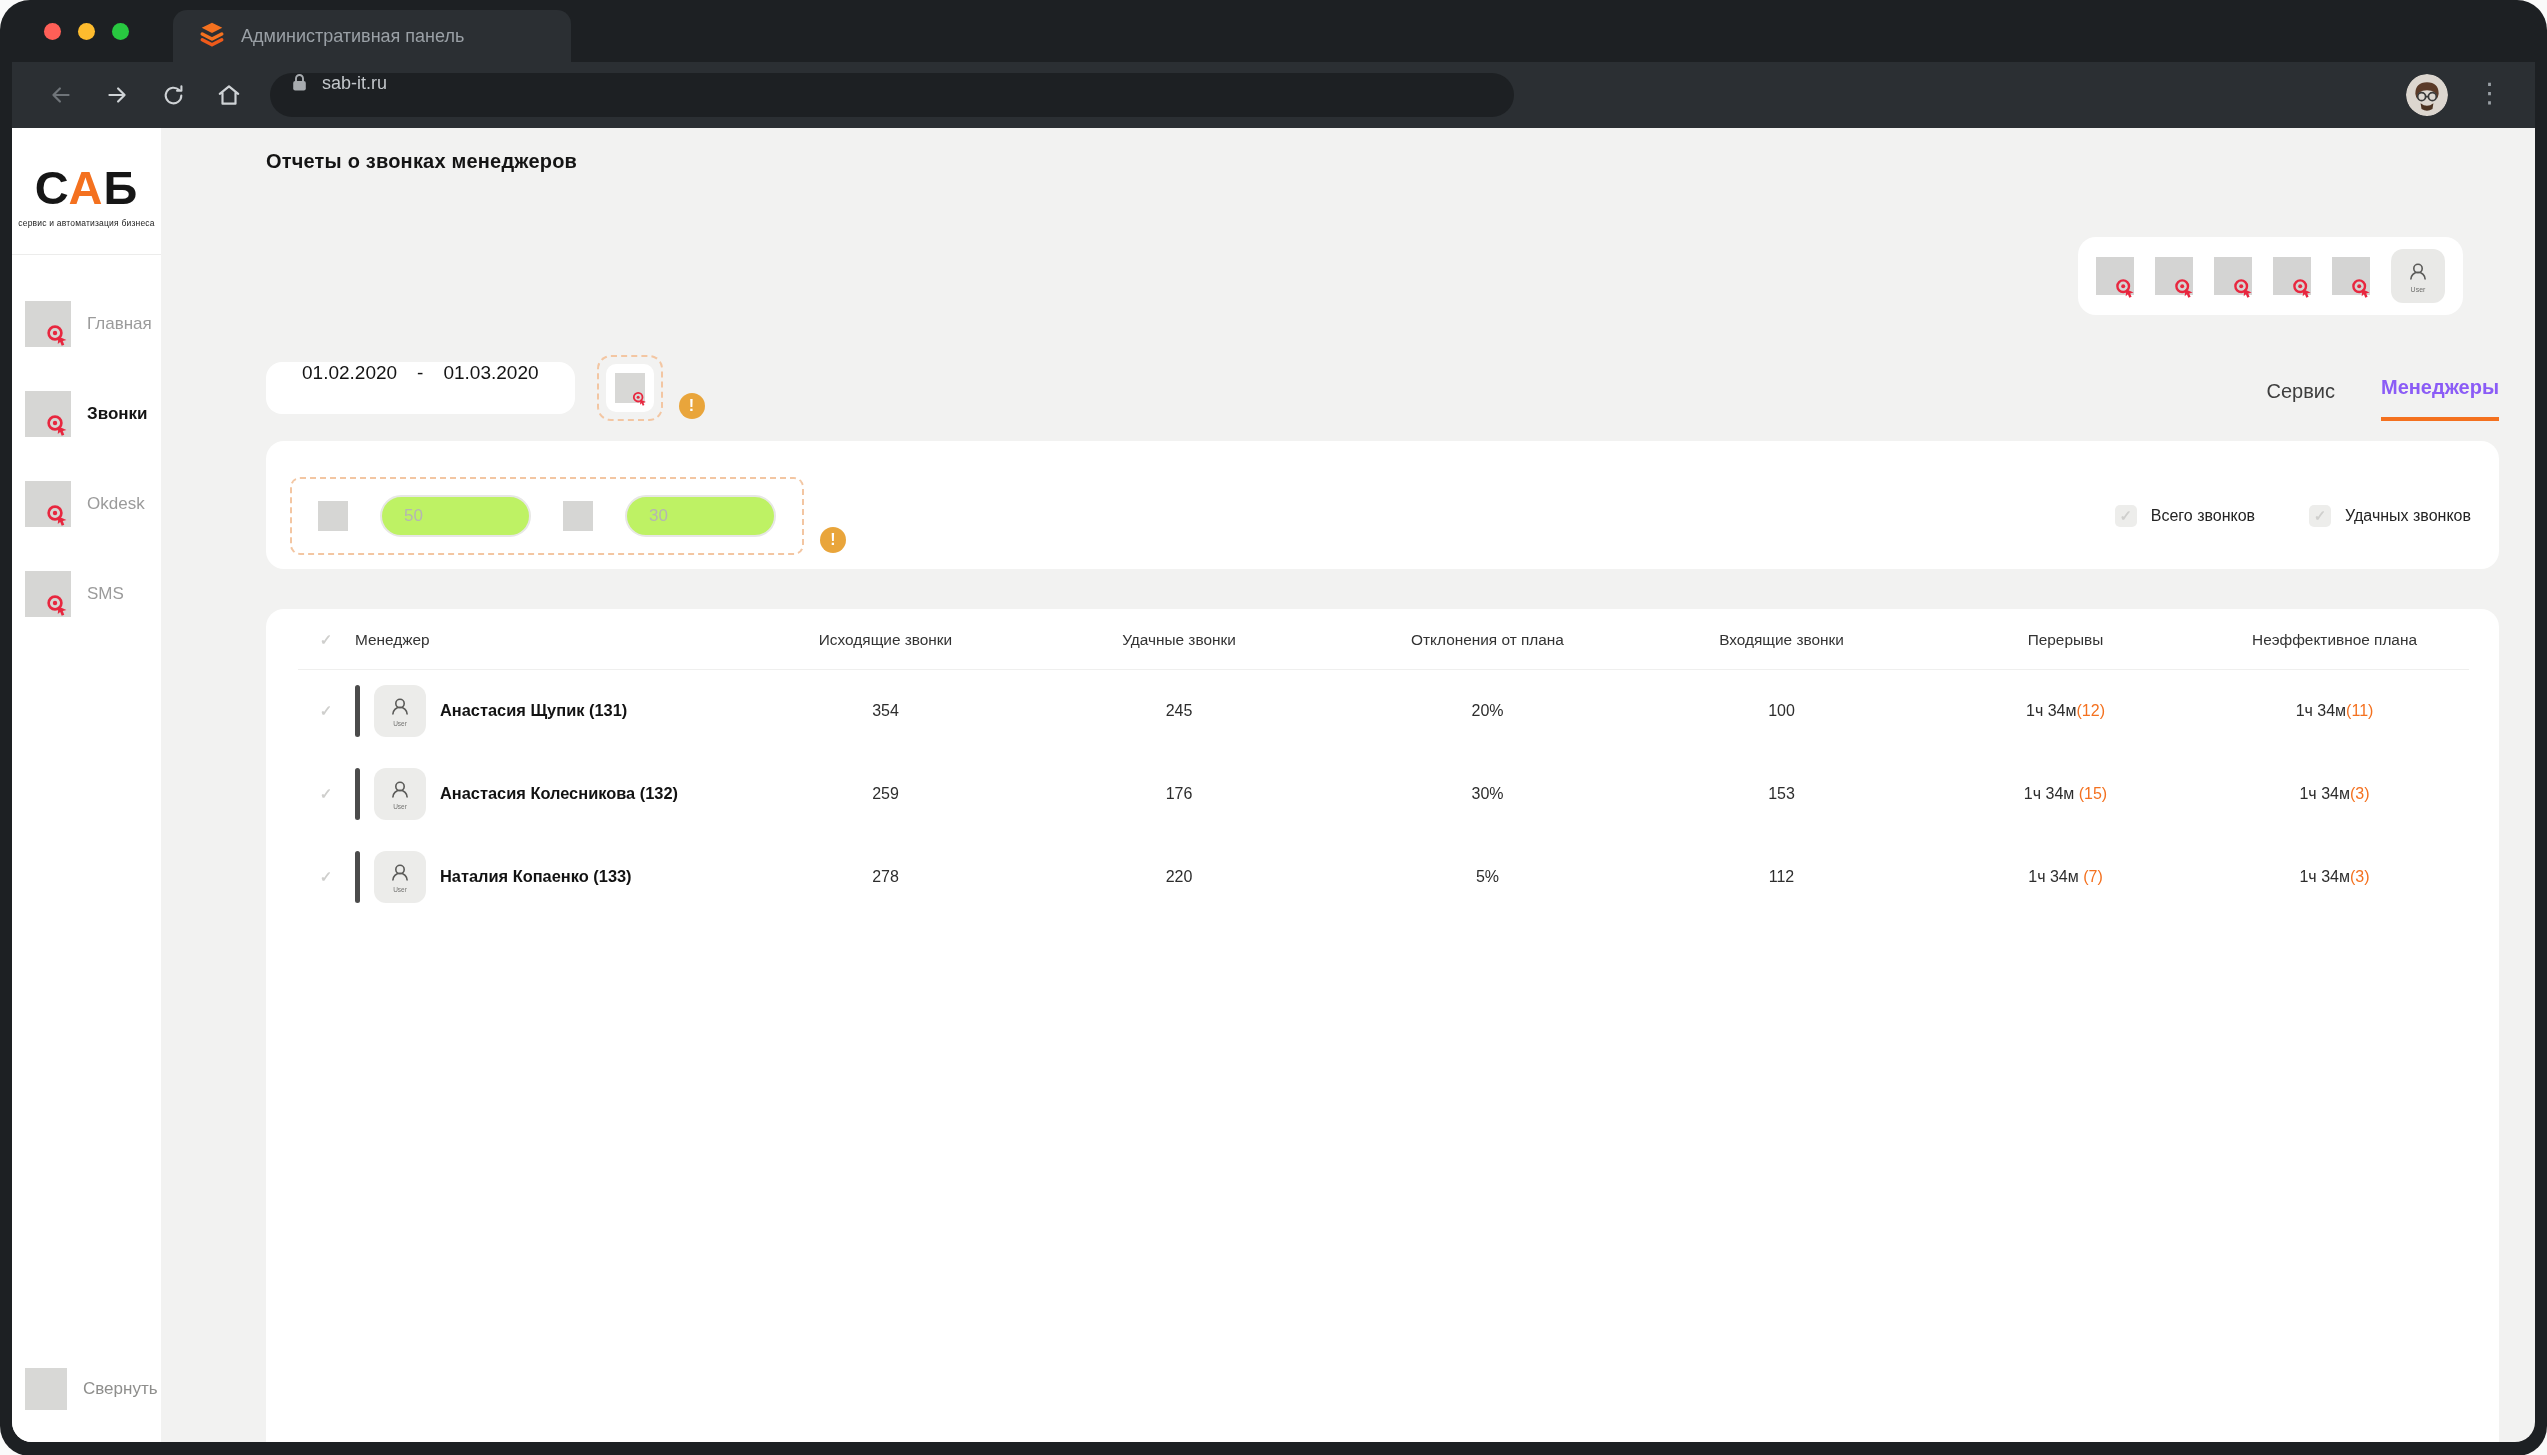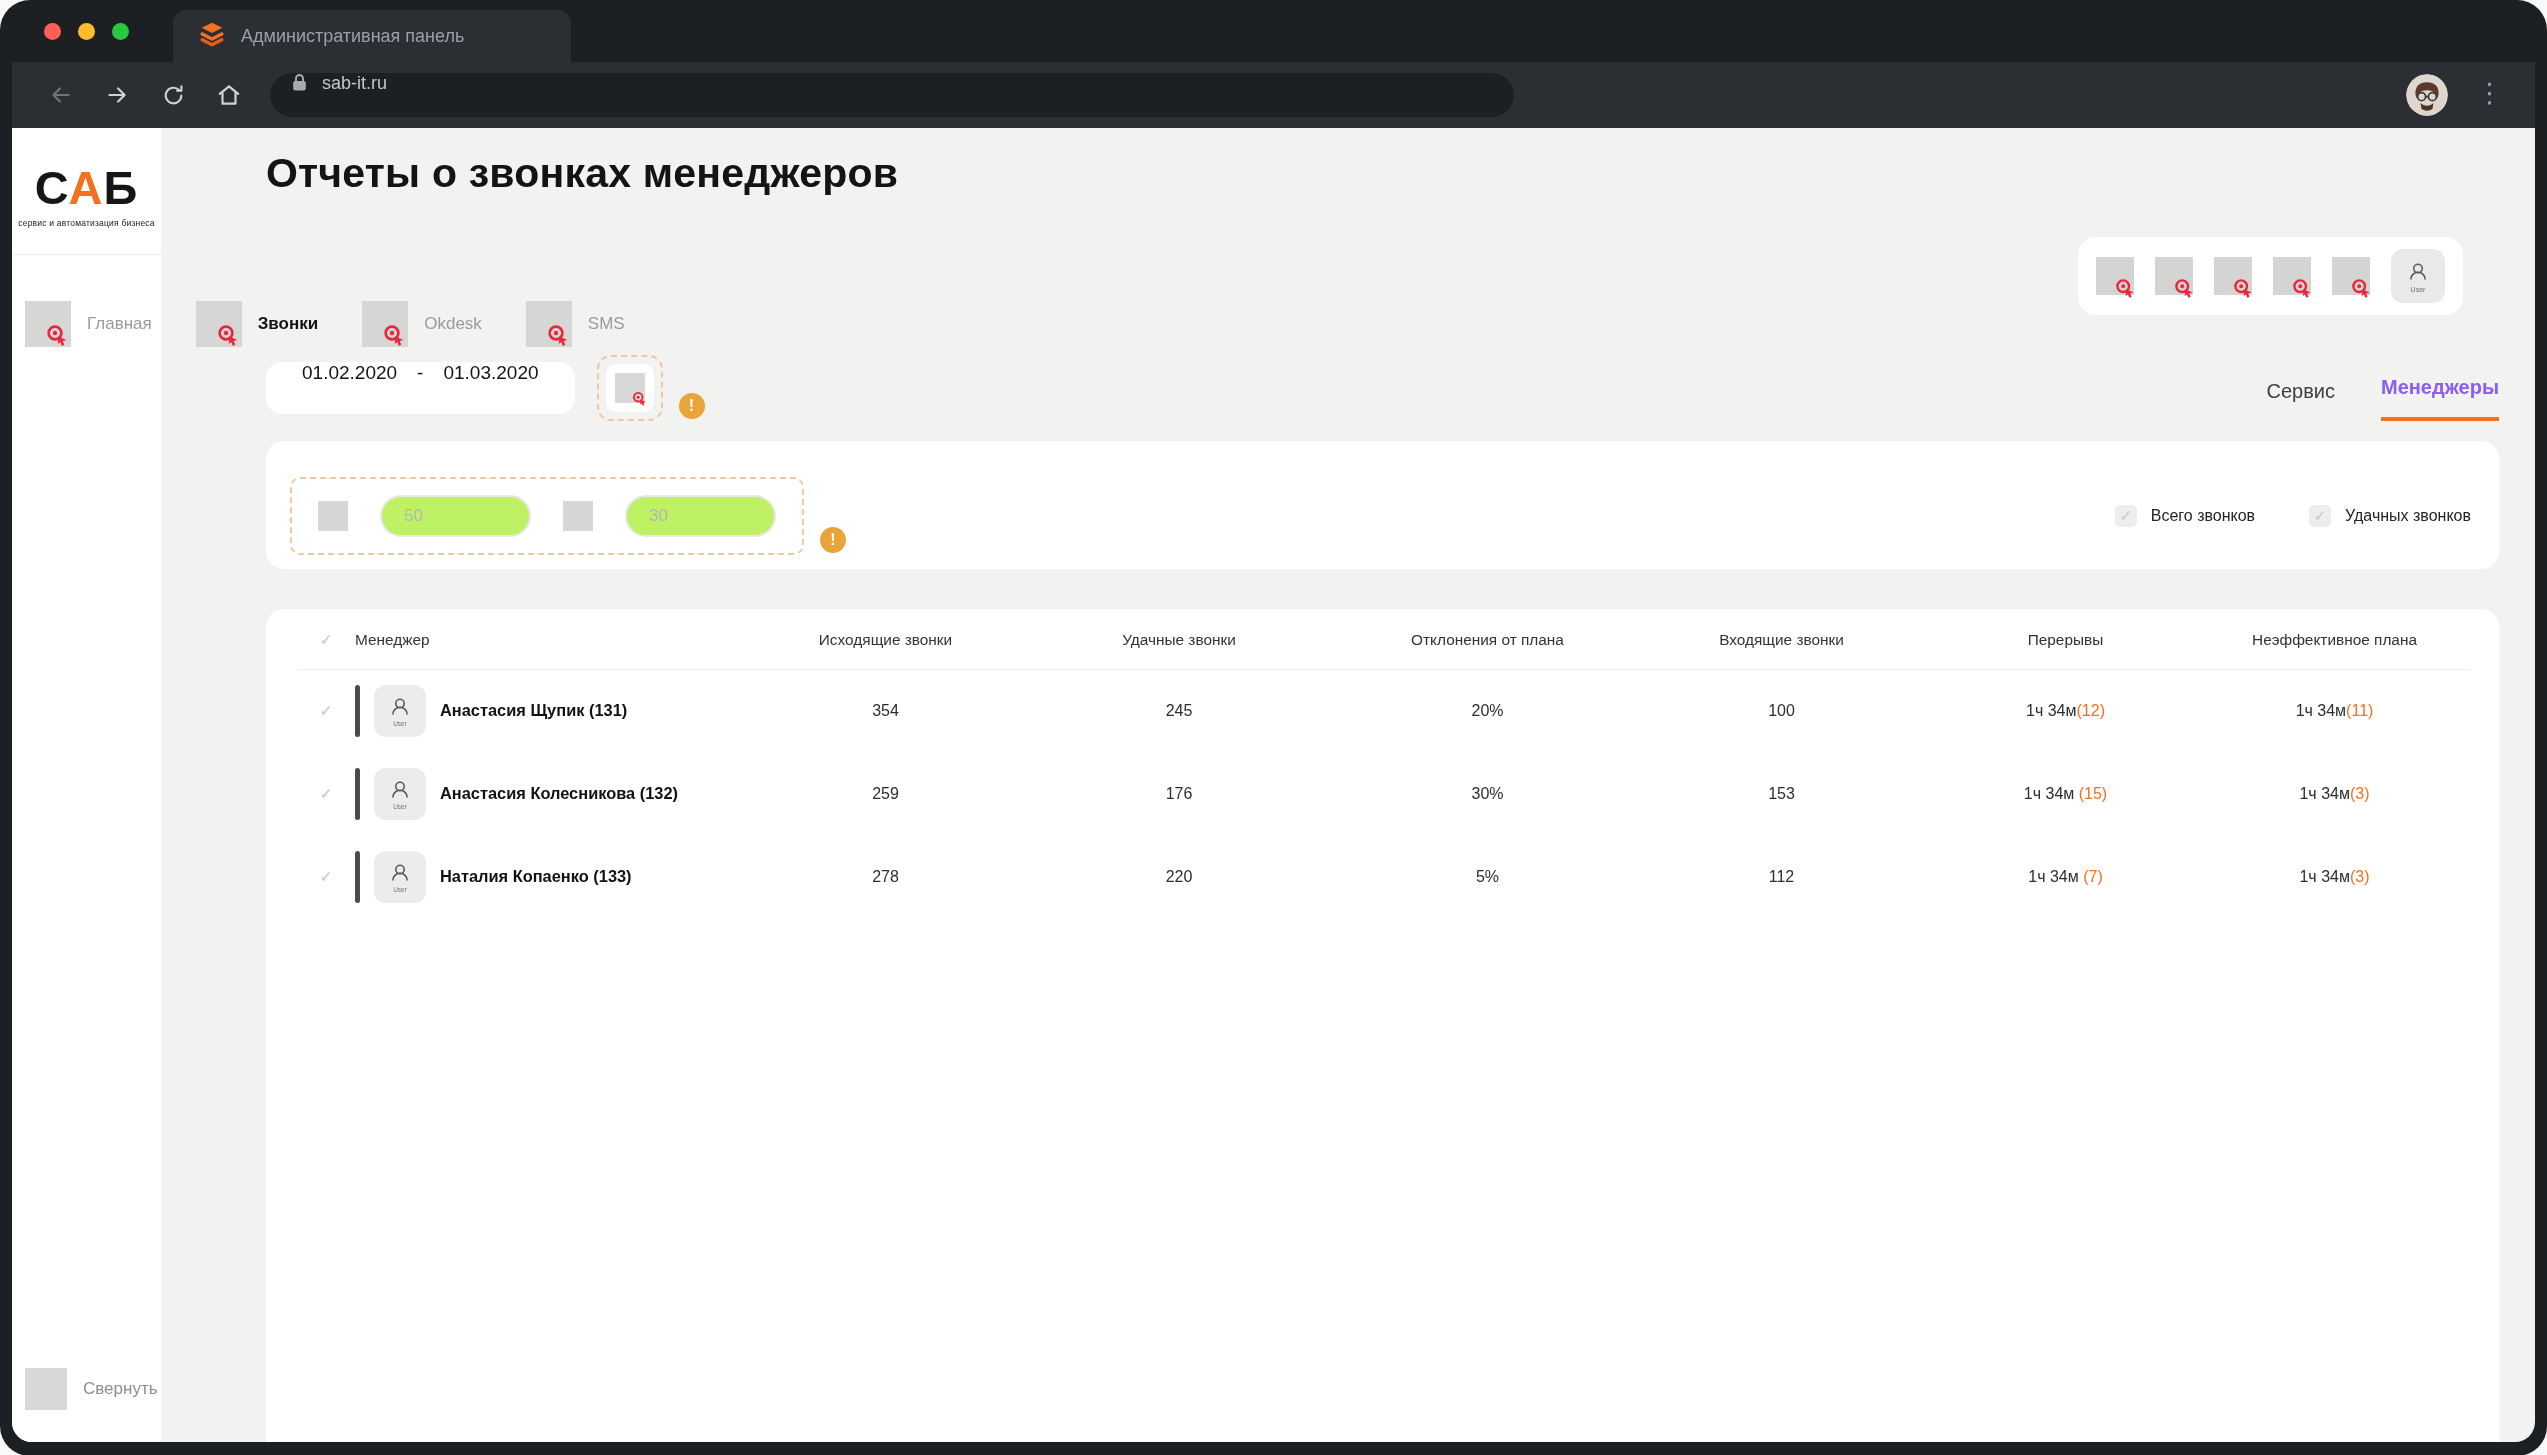--- a/index.html
+++ b/index.html
@@ -27,34 +27,34 @@
   .dots{ color:#9aa0a6; font-size:27px; padding:0 6px 4px 18px; }
 
   
   .page{ flex:1; background:#f2f2f1; border-radius:0 0 20px 20px; overflow:hidden; display:flex; min-height:0; }
 
   .sidebar{ width:149px; background:#fff; flex:none; display:flex; flex-direction:column; }
   .logo-wrap{ padding:36px 6px 26px; text-align:center; border-bottom:1px solid #ececeb; }
   .logo{ font-size:47px; font-weight:700; color:#161616; line-height:1; letter-spacing:1px; }
   .logo .accent{ color:#f4711f; }
   .tagline{ font-size:8.5px; color:#1c1c1c; margin-top:7px; letter-spacing:0.2px; white-space:nowrap; }
-  .nav{ padding:46px 0 0 13px; display:flex; flex-direction:row; gap:44px;text-align:right; }
+  .nav{ padding:46px 0 0 13px; display:flex; flex-direction:column; gap:44px;text-align:right; }
   .nav-item{ display:flex; align-items:center; gap:16px; cursor:pointer; }
   .ph{ position:relative; width:46px; height:46px; background:#d6d6d4; flex:none; }
   .ph svg{ position:absolute; right:3px; bottom:1px; }
   .nav-label{ font-size:17px; color:#9b9b9b; }
   .nav-item.active .nav-label{ color:#141414; font-weight:700; }
   .collapse{ margin-top:auto; display:flex; align-items:center; gap:16px; padding:0 0 32px 13px; cursor:pointer; }
   .collapse .sq{ width:42px; height:42px; background:#d8d8d6; flex:none; }
   .collapse-label{ font-size:17px; color:#8e8e8c; }
 
   .main{ flex:1; min-width:0; padding:0 36px 0 105px; display:flex; flex-direction:column; }
 
   .row-a{ display:flex; justify-content:space-between; align-items:flex-start; }
-  h1{ font-size:41px; font-weight:700; color:#141414; margin:22px 0 0; letter-spacing:0.2px; }
+  h1{ font-size:20px; font-weight:700; color:#141414; margin:22px 0 0; letter-spacing:0.2px; }
   .top-icons{ margin-top:109px; margin-right:36px; background:#fff; border-radius:18px; padding:12px 18px;
               display:flex; align-items:center; gap:21px; }
   .ph-sm{ width:38px; height:38px; background:#d4d4d3; position:relative; }
   .ph-sm svg{ position:absolute; right:-1px; bottom:-3px; }
   .user-btn{ width:54px; height:54px; border-radius:12px; background:#e9e9e7; display:flex; flex-direction:column;
              align-items:center; justify-content:center; gap:2px; cursor:pointer; }
   .ulabel{ font-size:7px; color:#6e6e6c; }
 
   .row-b{ display:flex; justify-content:space-between; align-items:flex-end; margin-top:40px; }
   .date-group{ display:flex; align-items:center; gap:22px; }

